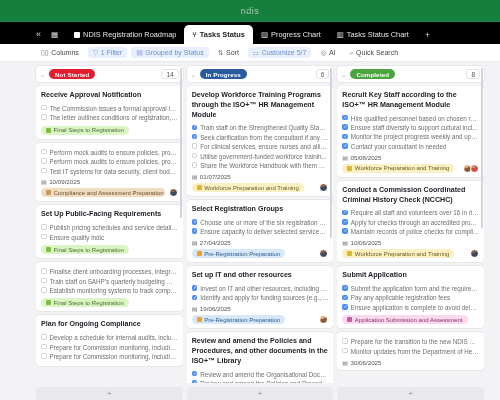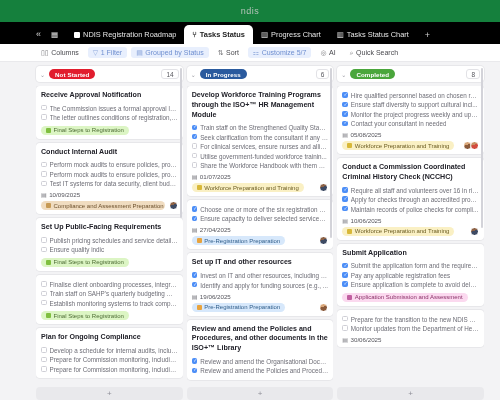--- a/index.html
+++ b/index.html
@@ -209,21 +209,20 @@
             <span class="sub-txt">The letter outlines conditions of registration, ...</span>
           </div>
           <div class="card-foot">
             <span class="tag green">
               <span class="dot" style="background:#7fbf3f"></span>
               <span>Final Steps to Registration</span>
             </span>
           </div>
         </div>
         <div class="card">
-          <div class="card-title">Conduct Internal Audit</div>
           <div class="subtask">
             <span class="cb"></span>
             <span class="sub-txt">Perform mock audits to ensure policies, proc...</span>
           </div>
           <div class="subtask">
             <span class="cb"></span>
             <span class="sub-txt">Perform mock audits to ensure policies, proc...</span>
           </div>
           <div class="subtask">
             <span class="cb"></span>
@@ -336,20 +335,21 @@
             <span class="tag yellow">
               <span class="dot" style="background:#d8b838"></span>
               <span>Workforce Preparation and Training</span>
             </span>
             <span class="avatars">
               <span class="av a1"></span>
             </span>
           </div>
         </div>
         <div class="card">
+          <div class="card-title">Select Registration Groups</div>
           <div class="subtask">
             <span class="cb on"></span>
             <span class="sub-txt">Choose one or more of the six registration ca...</span>
           </div>
           <div class="subtask">
             <span class="cb on"></span>
             <span class="sub-txt">Ensure capacity to deliver selected services, ...</span>
           </div>
           <div class="date-row">
             <span class="cal">▤</span>
@@ -405,20 +405,21 @@
       <div class="scrollbar" style="height: 170px;"></div>
     </div>
     <div class="colwrap">
       <div class="col-head">
         <span class="chev">⌄</span>
         <span class="status-pill" style="background:#4aa63c">Completed</span>
         <span class="col-count">8</span>
       </div>
       <div class="col-body">
         <div class="card">
+          <div class="card-title">Recruit Key Staff according to the ISO+™ HR Management Module</div>
           <div class="subtask">
             <span class="cb on"></span>
             <span class="sub-txt">Hire qualified personnel based on chosen re...</span>
           </div>
           <div class="subtask">
             <span class="cb on"></span>
             <span class="sub-txt">Ensure staff diversity to support cultural incl...</span>
           </div>
           <div class="subtask">
             <span class="cb on"></span>

